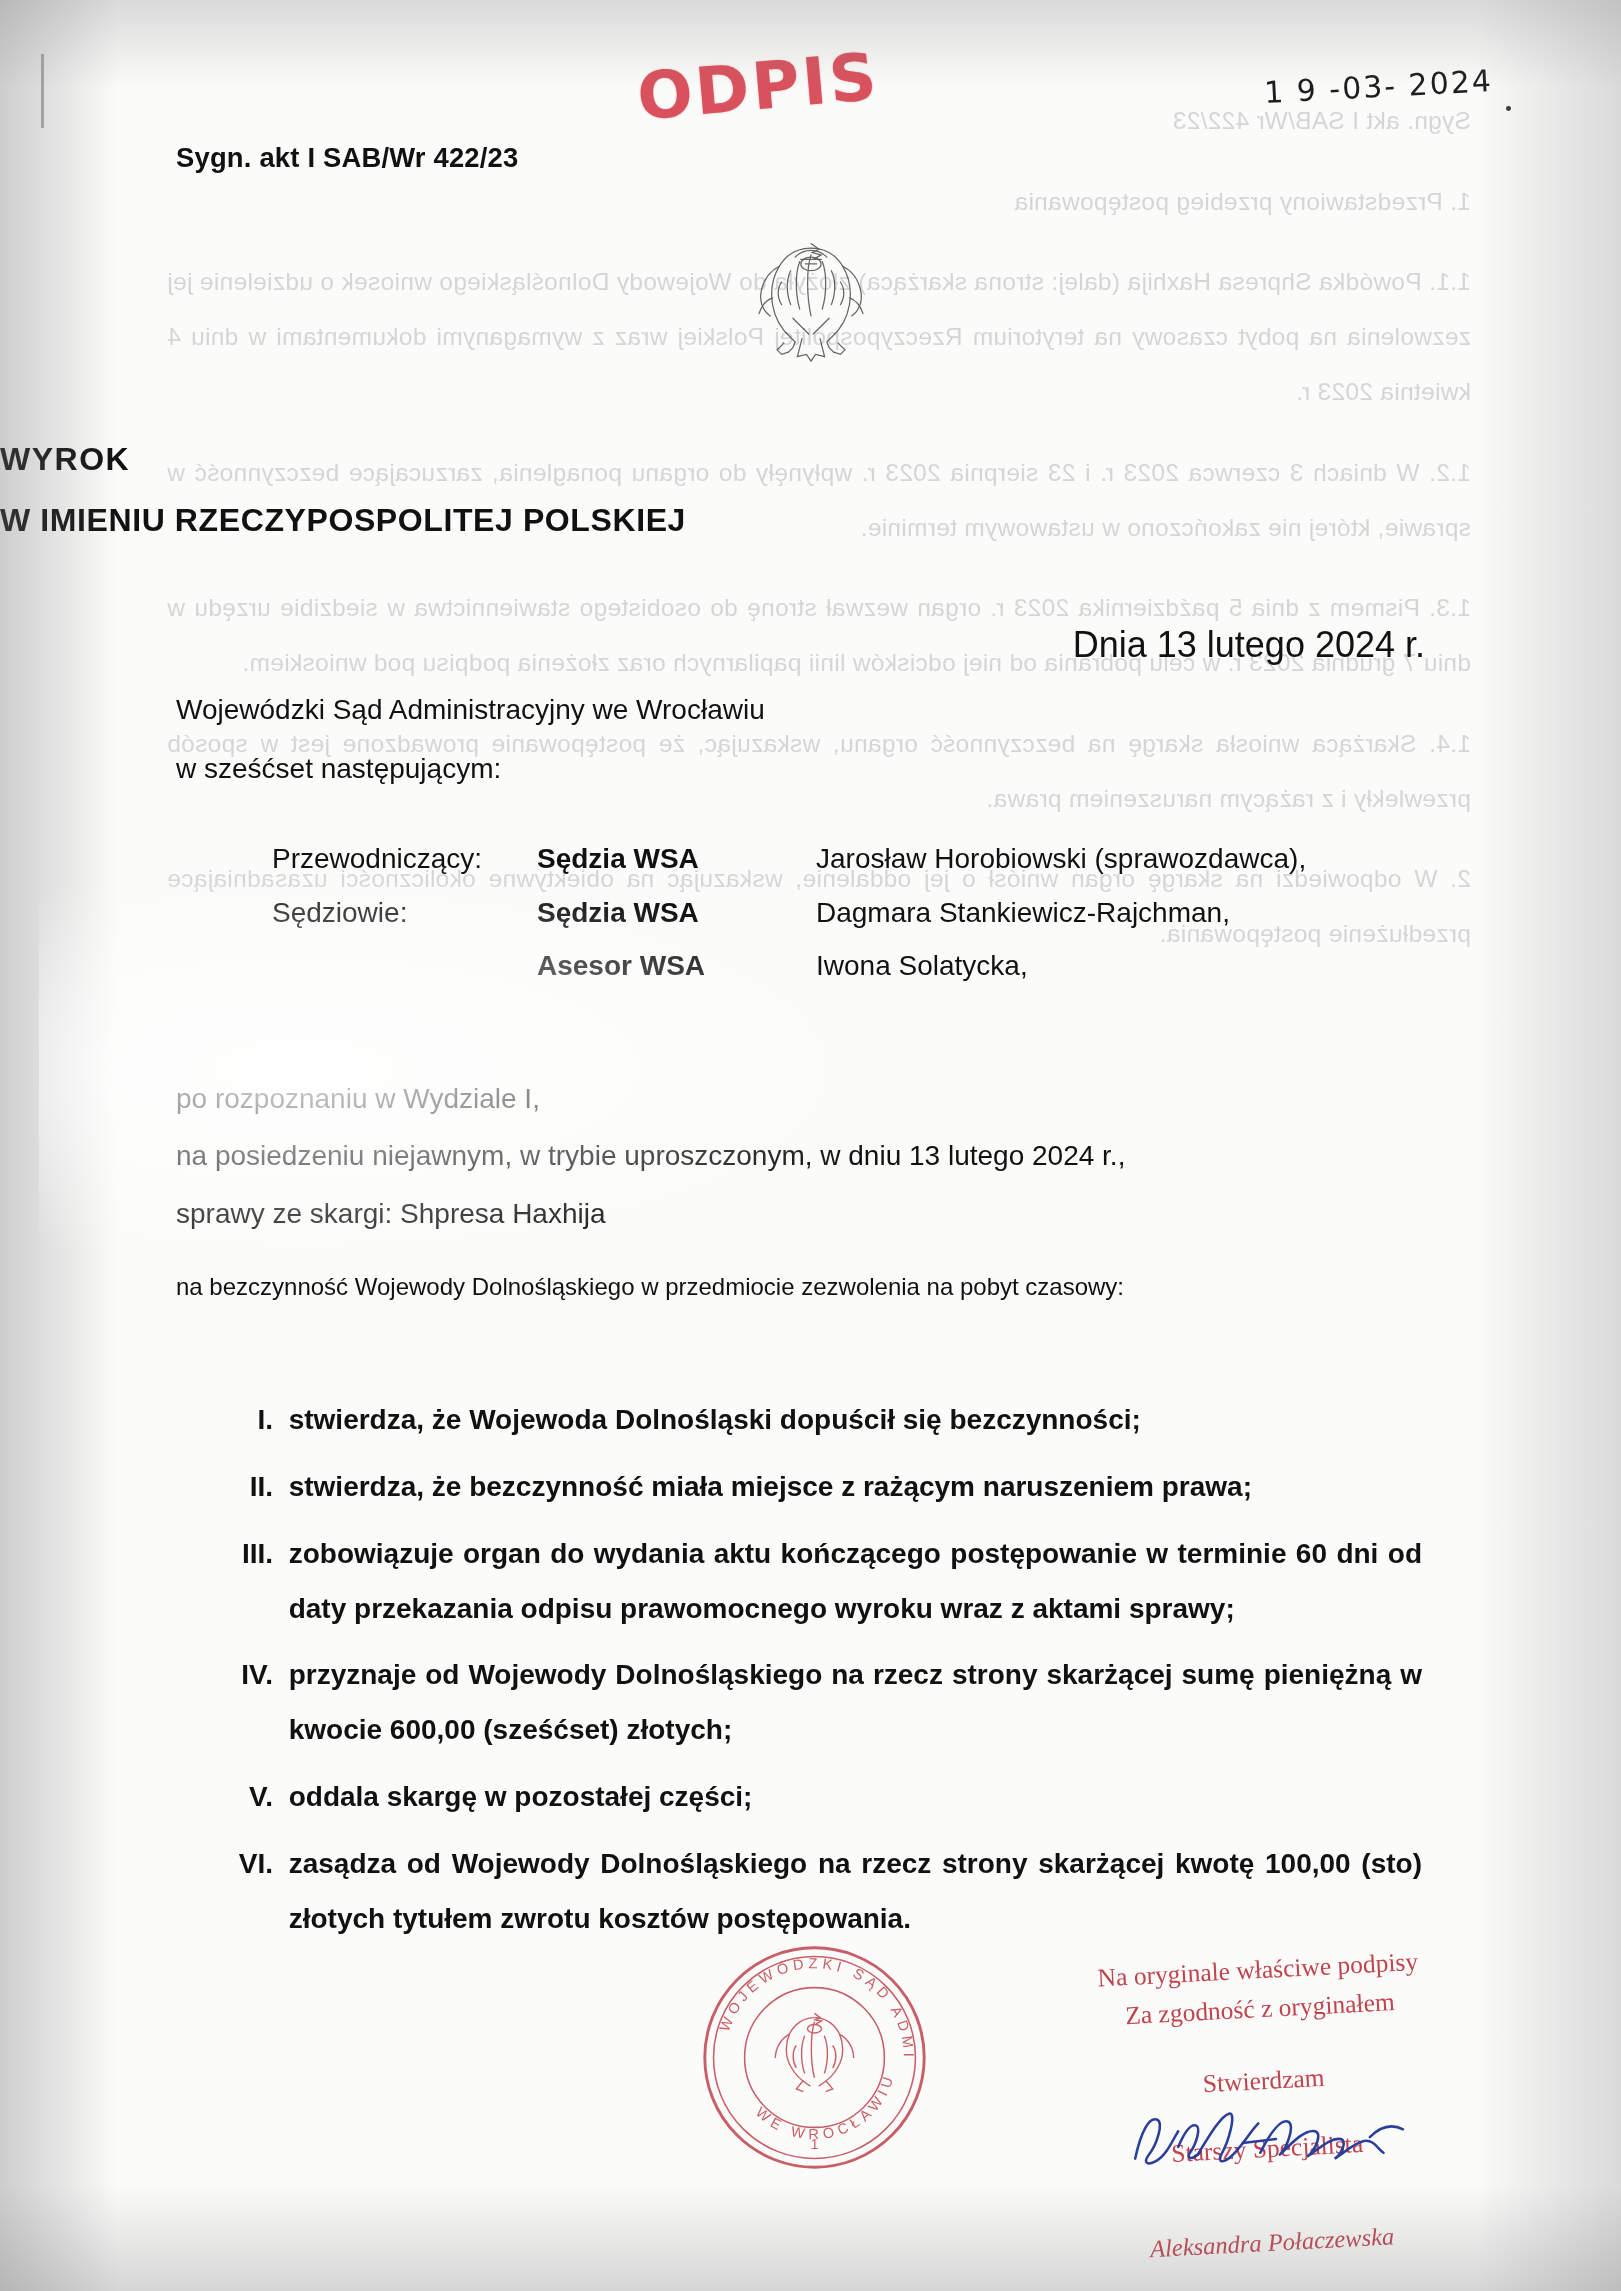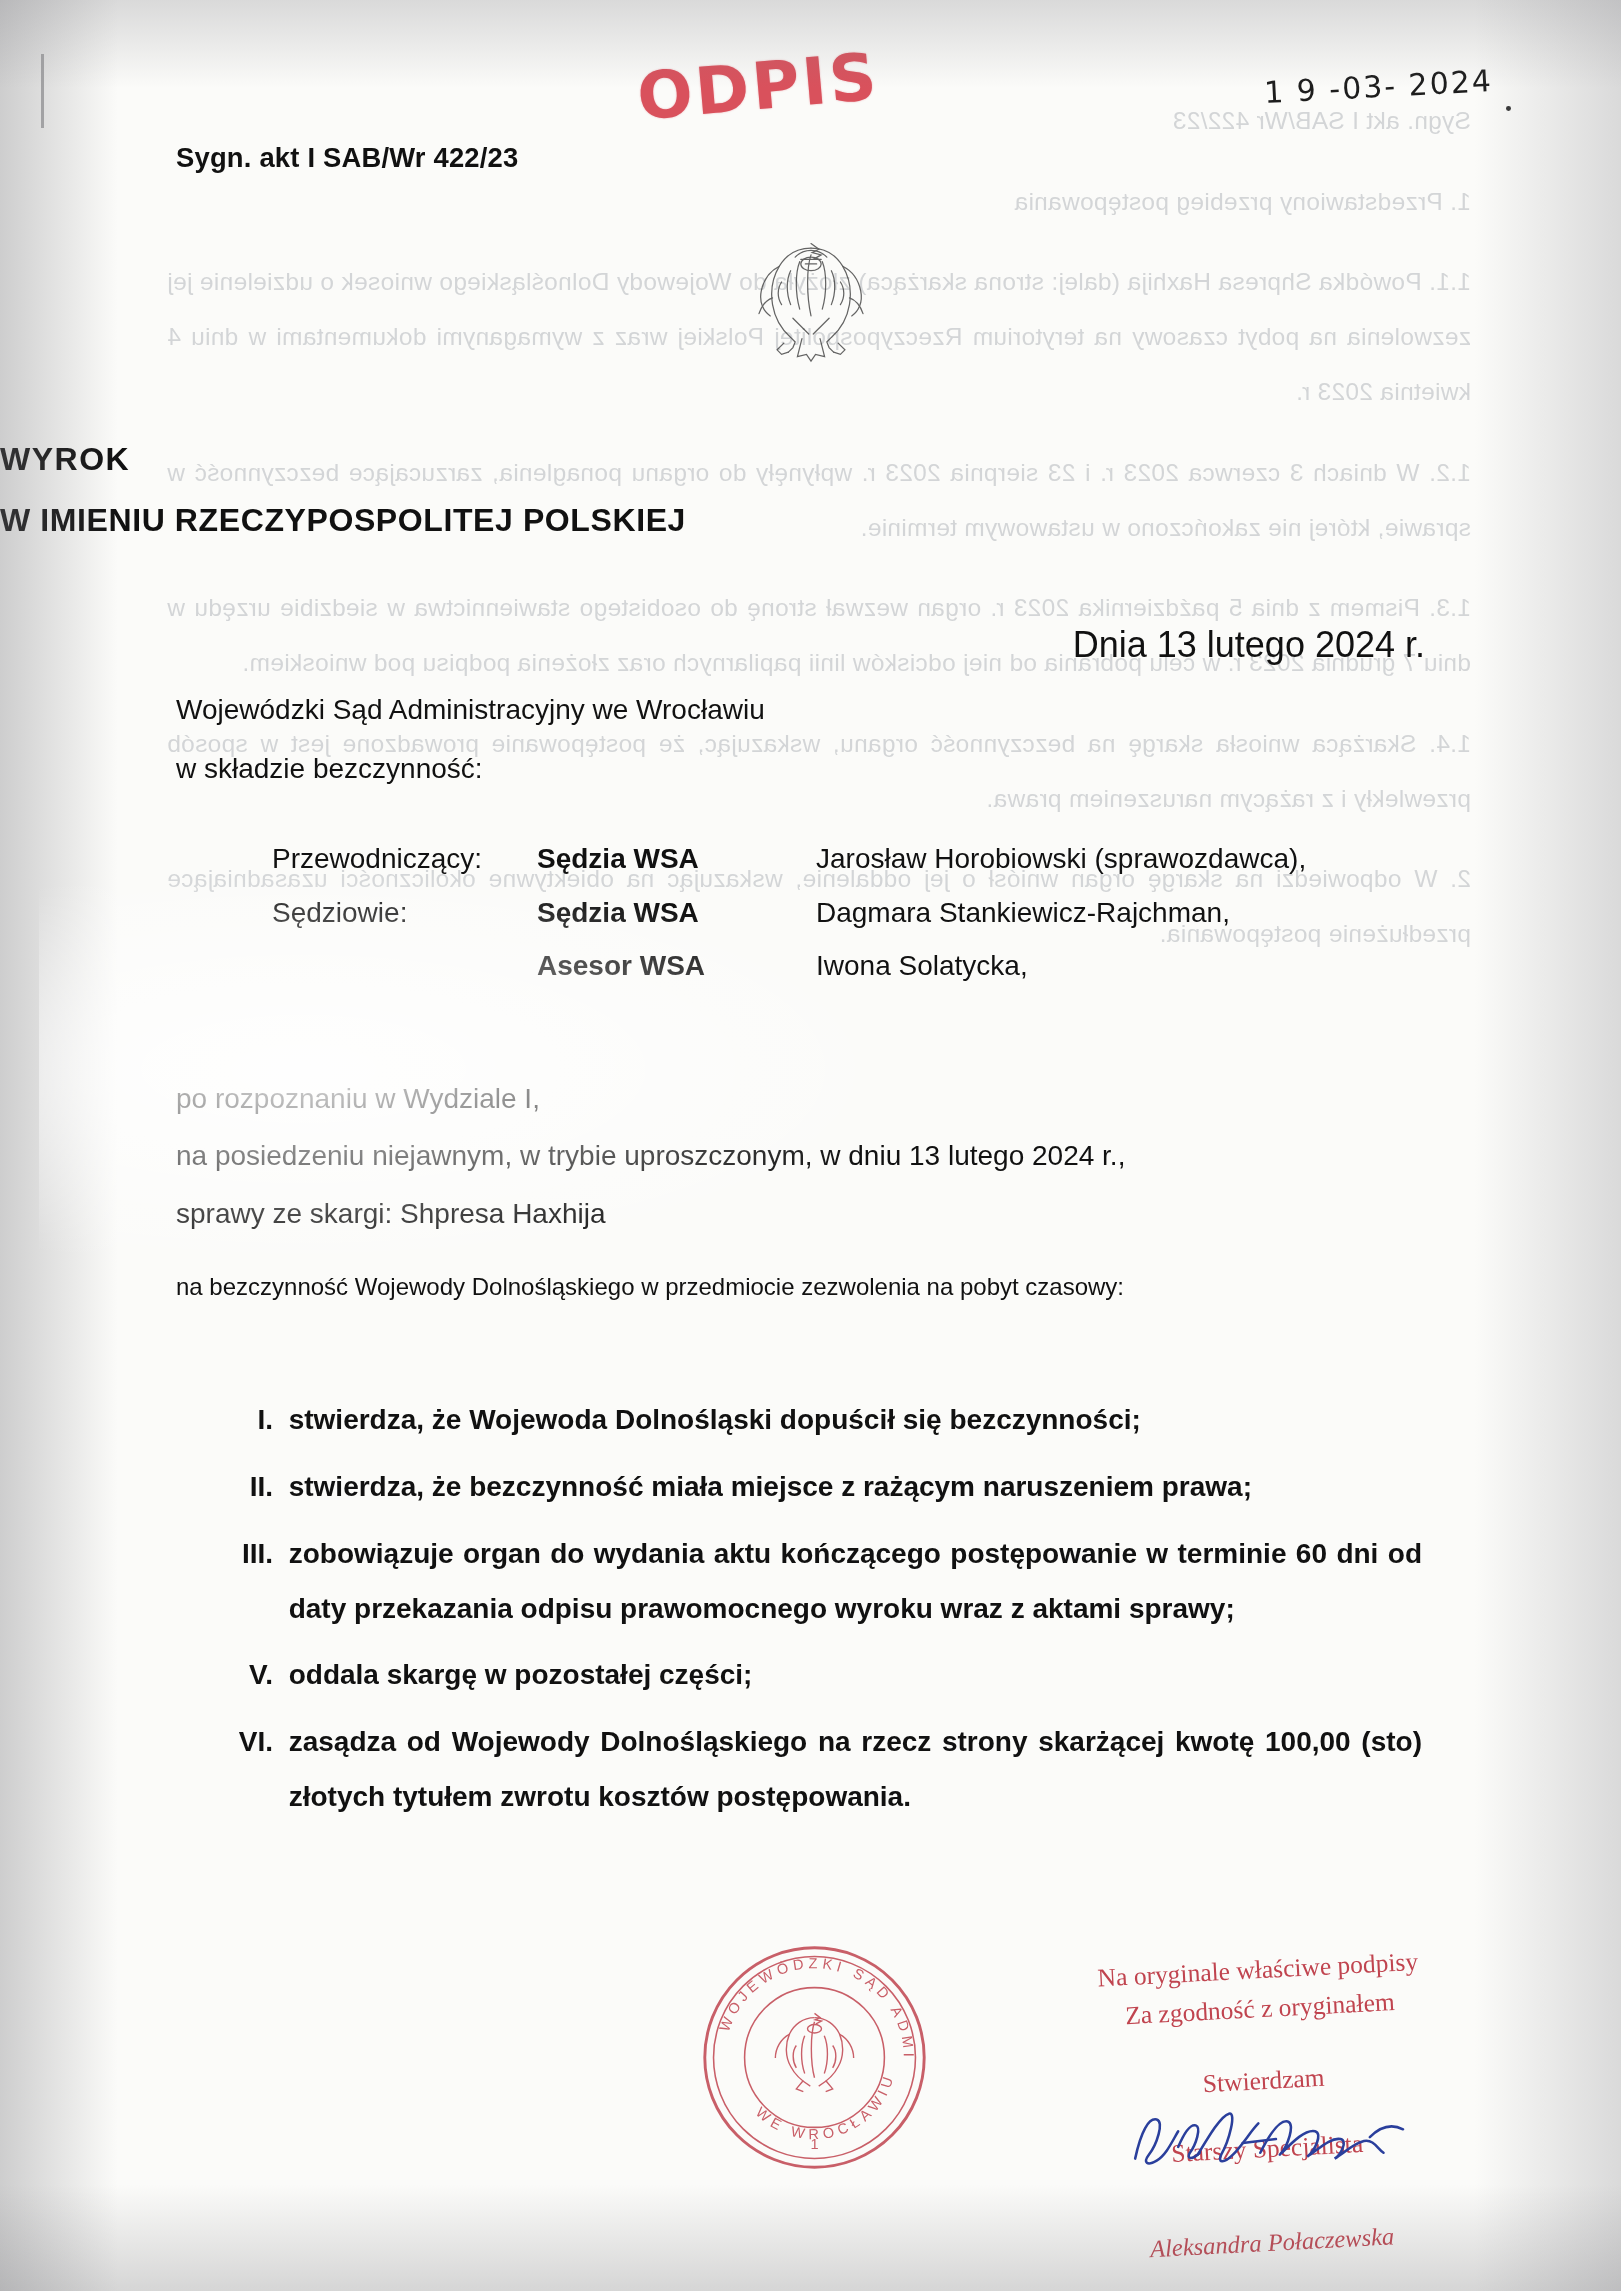--- a/index.html
+++ b/index.html
@@ -269,21 +269,21 @@
         <path d="M51 26 l18 0"></path>
       </g>
     </svg>
 
     <div class="title-1">WYROK</div>
     <div class="title-2">W IMIENIU RZECZYPOSPOLITEJ POLSKIEJ</div>
 
     <div class="date-line">Dnia 13 lutego 2024 r.</div>
 
     <div class="court-1">Wojewódzki Sąd Administracyjny we Wrocławiu</div>
-    <div class="court-2">w składzie bezczynność:</div>
+    <div class="court-2">w sześćset następującym:</div>
 
     <div class="panel">
       <div class="row">
         <div class="role">Przewodniczący:</div>
         <div class="rank">Sędzia WSA</div>
         <div class="pname">Jarosław Horobiowski (sprawozdawca),</div>
       </div>
       <div class="row">
         <div class="role">Sędziowie:</div>
         <div class="rank">Sędzia WSA</div>
@@ -306,20 +306,24 @@
         <div class="num">I.</div>
         <div class="txt nojust">stwierdza, że Wojewoda Dolnośląski dopuścił się bezczynności;</div>
       </div>
       <div class="item">
         <div class="num">II.</div>
         <div class="txt nojust">stwierdza, że bezczynność miała miejsce z rażącym naruszeniem prawa;</div>
       </div>
       <div class="item">
         <div class="num">III.</div>
         <div class="txt">zobowiązuje organ do wydania aktu kończącego postępowanie w terminie 60 dni od daty przekazania odpisu prawomocnego wyroku wraz z aktami sprawy;</div>
+      </div>
+      <div class="item">
+        <div class="num">IV.</div>
+        <div class="txt">przyznaje od Wojewody Dolnośląskiego na rzecz strony skarżącej sumę pieniężną w kwocie 600,00 (sześćset) złotych;</div>
       </div>
       <div class="item">
         <div class="num">V.</div>
         <div class="txt nojust">oddala skargę w pozostałej części;</div>
       </div>
       <div class="item">
         <div class="num">VI.</div>
         <div class="txt">zasądza od Wojewody Dolnośląskiego na rzecz strony skarżącej kwotę 100,00 (sto) złotych tytułem zwrotu kosztów postępowania.</div>
       </div>
     </div>

